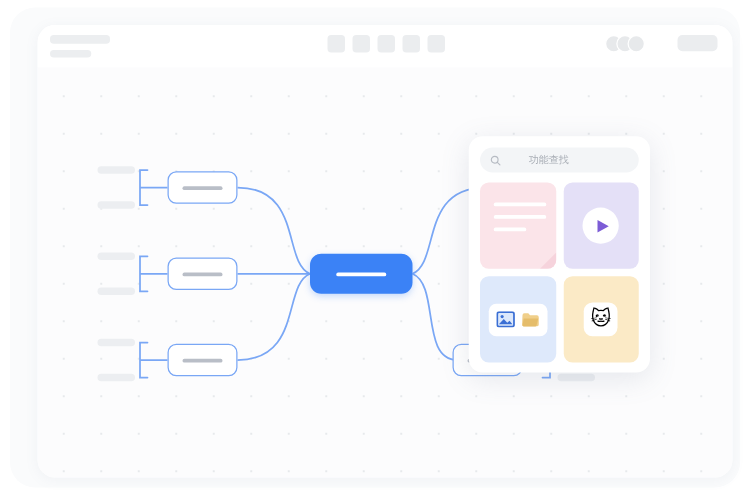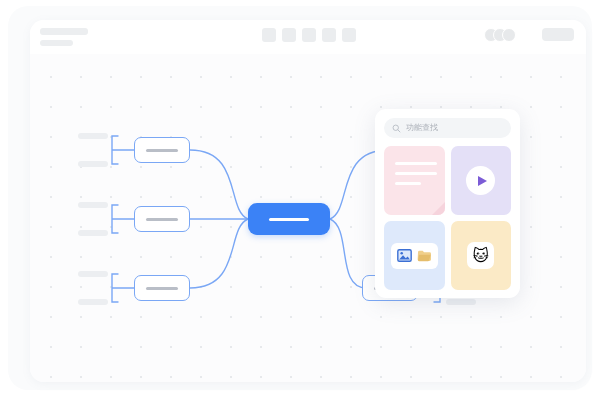--- a/index.html
+++ b/index.html
@@ -55,21 +55,21 @@
   .stub{position:absolute;height:6px;background:#eceef1;border-radius:3px;}
   
   .panel{
     position:absolute;left:345px;top:55px;width:145px;height:189px;
     background:#ffffff;border-radius:11px;
     box-shadow:0 5px 22px rgba(110,125,150,.16);
     padding:9px;box-sizing:border-box;
   }
   .search{
     width:100%;height:20px;background:#f3f5f7;border-radius:10px;
-    display:flex;align-items:center;padding:0 8px;box-sizing:border-box;gap:5px;
+    display:flex;align-items:center;padding:0 8px;box-sizing:border-box;gap:22px;
   }
   .search-text{font-size:8px;color:#a9aeb6;line-height:1;}
   .grid{margin-top:8px;display:grid;grid-template-columns:1fr 1fr;gap:6px;}
   .card{height:69px;border-radius:7px;position:relative;overflow:hidden;}
   .card-doc{background:#fbe4e9;}
   .doc-lines{position:absolute;left:11px;top:16px;display:flex;flex-direction:column;gap:7px;}
   .doc-line{height:3px;background:#ffffff;border-radius:2px;width:42px;}
   .doc-line.short{width:26px;}
   .fold{position:absolute;right:0;bottom:0;width:0;height:0;
         border-left:13px solid transparent;border-bottom:13px solid #f6d3dc;}

